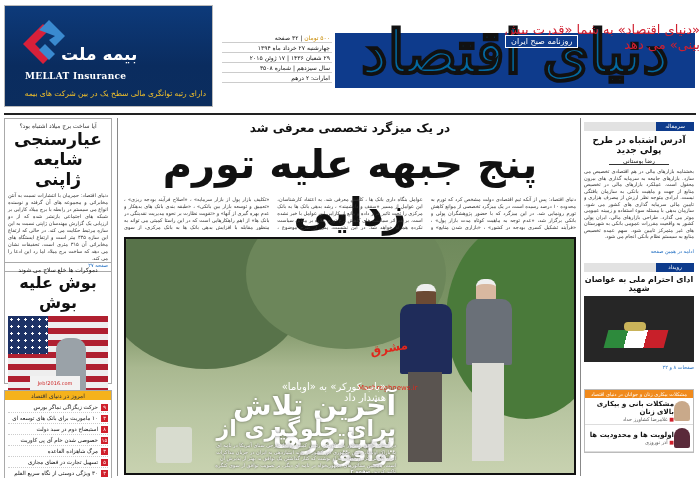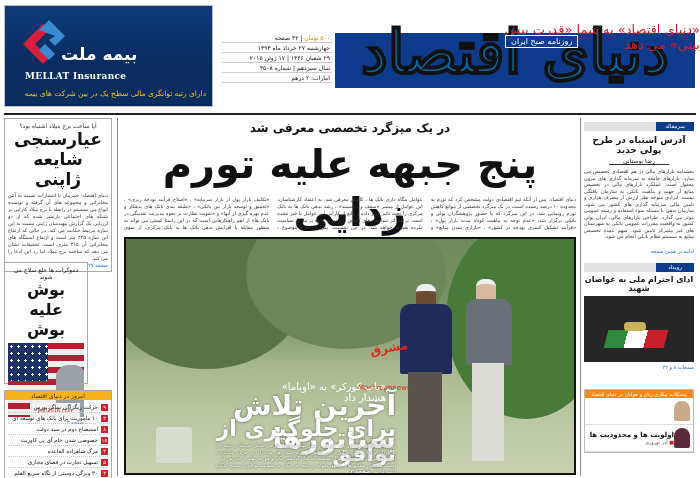--- a/index.html
+++ b/index.html
@@ -35,21 +35,21 @@
   .photo .p-body{position:absolute;left:85px;top:203px;width:185px;direction:rtl;color:#fff;font-size:5px;line-height:6.5px;text-shadow:0 0 2px #000;}
   .photo .p-page{color:#fff;font-weight:bold;}
   .watermark{position:absolute;left:244px;top:102px;color:#e0261c;font-size:12px;font-weight:bold;transform:rotate(-10deg);direction:rtl;}
   .watermark-url{position:absolute;left:232px;top:145px;color:#e0261c;font-size:7px;}
   
   .lbox{left:4px;top:118px;width:108px;border:1px solid #aaa;box-sizing:border-box;padding:3px;}
   .lbox .k{font-size:6px;text-align:center;direction:rtl;color:#333;}
   .lbox .h{font-size:17px;font-weight:bold;text-align:center;direction:rtl;line-height:20px;}
   .lbox .t{font-size:5px;line-height:7px;direction:rtl;text-align:justify;color:#333;margin-top:3px;}
   .lbox .more{color:#1a6ac0;font-size:5px;direction:rtl;}
-  .bush{left:4px;top:262px;width:84px;height:122px;border:1px solid #aaa;box-sizing:border-box;padding:3px;}
+  .bush{left:4px;top:262px;width:108px;height:122px;border:1px solid #aaa;box-sizing:border-box;padding:3px;}
   .bush .k{font-size:6px;text-align:center;direction:rtl;}
   .bush .h{font-size:16px;font-weight:bold;text-align:center;direction:rtl;line-height:20px;}
   .bush .img{position:relative;height:74px;margin-top:3px;background:repeating-linear-gradient(180deg,#b02030 0 6px,#eee 6px 12px);overflow:hidden;}
   .bush .canton{position:absolute;left:0;top:0;width:40px;height:38px;background:#1d3266;background-image:radial-gradient(#fff 1px,transparent 1.2px);background-size:7px 7px;}
   .bush .man{position:absolute;left:48px;top:22px;width:30px;height:52px;background:#9aa2a8;border-radius:12px 12px 0 0;}
   .bush .podium{position:absolute;left:22px;top:60px;width:50px;height:14px;background:#f2f2f2;font-size:5px;color:#c22;text-align:center;line-height:14px;}
   .bush .more{color:#1a6ac0;font-size:5px;direction:rtl;margin-top:2px;}
   .today{left:4px;top:390px;width:108px;border:1px solid #aaa;box-sizing:border-box;}
   .today .hd{background:#f5b21c;color:#333;font-size:6px;text-align:center;direction:rtl;padding:1px 0;}
   .today ul{list-style:none;margin:0;padding:2px 3px;}
@@ -213,20 +213,24 @@
     <div class="coffin"></div>
     <div class="flowers"></div>
   </div>
   <div class="more">صفحات ۸ و ۲۲</div>
 </div>
 
 <div class="abs seats">
   <div class="hd">مشکلات بیکاری زنان و جوانان در دنیای اقتصاد</div>
   <div class="seat">
     <div class="face"></div>
+    <div class="txt">
+        <div class="tt">مشکلات بانی و بیکاری بالای زنان</div>
+        <div class="au">غلامرضا کشاورز حداد</div>
+      </div>
   </div>
   <div class="seat">
     <div class="face" style="background:#5a2a3a"></div>
     <div class="txt">
         <div class="tt">اولویت ها و محدودیت ها</div>
         <div class="au">آذر نوروزی</div>
       </div>
   </div>
 
 </div>

